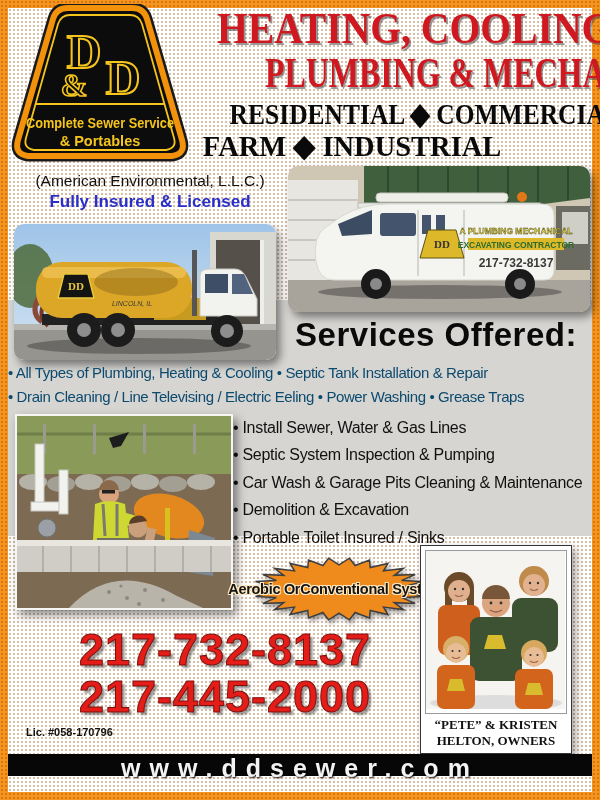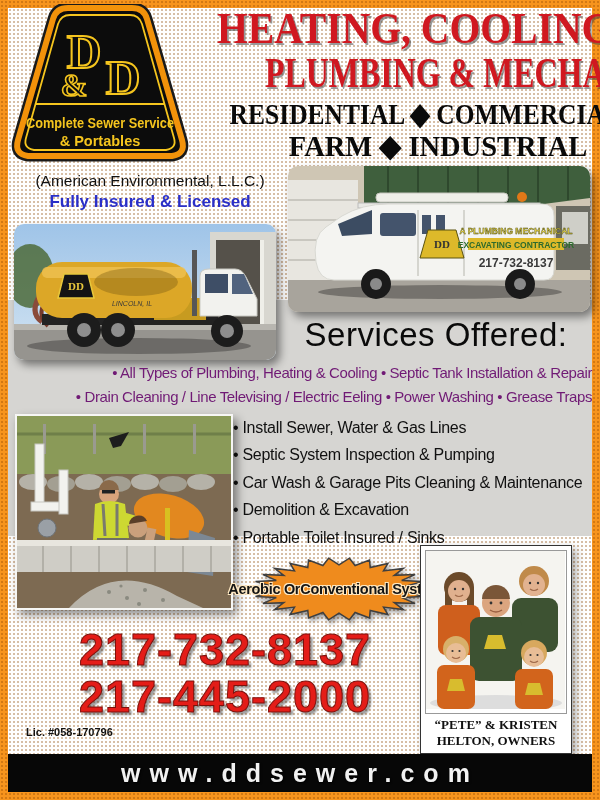--- a/index.html
+++ b/index.html
@@ -4,21 +4,21 @@
 <style>
   html,body{margin:0;padding:0;background:#888;}
   .page{position:relative;width:600px;height:800px;margin:0 auto;background:#f7941d;
         font-family:"Liberation Sans",sans-serif;overflow:hidden;}
   .page .dots{position:absolute;inset:0;background-image:radial-gradient(rgba(140,70,0,.35) 1px,transparent 1.3px);
         background-size:4px 4px;pointer-events:none;}
   .inner{position:absolute;inset:8px;background:#ffffff;border:1px solid #fdfdfd;}
   .abs{position:absolute;z-index:2;}
 
   
-  .headline{left:195px;top:6px;width:400px;text-align:right;font-family:"Liberation Serif",serif;font-weight:bold;}
+  .headline{left:195px;top:6px;width:400px;text-align:left;font-family:"Liberation Serif",serif;font-weight:bold;}
   .hl-red{color:#d01820;text-shadow:2px 2px 0 rgba(70,70,70,.55);}
   .hl-black{color:#0a0a0a;}
   .condense{display:inline-block;white-space:nowrap;transform:scaleX(var(--sx,1));transform-origin:50% 50%;}
   .hl1{font-size:44px;line-height:45px;}
   .hl2{font-size:42px;line-height:44px;}
   .hl3{font-size:30px;line-height:32px;margin-top:3px;}
   .hl4{font-size:30px;line-height:31px;}
 
   
   .company{left:20px;top:170px;width:260px;text-align:center;}
@@ -28,23 +28,23 @@
   
   .photo{box-shadow:4px 5px 9px rgba(0,0,0,.45);overflow:hidden;}
   .truck-photo{left:14px;top:224px;width:262px;height:136px;border-radius:10px;}
   .van-photo{left:288px;top:166px;width:302px;height:146px;border-radius:10px;}
   .worker-photo{left:15px;top:414px;width:214px;height:192px;border:2px solid #f6f6f4;}
   .photo svg{display:block;}
 
   
   .gray-panel{left:8px;top:300px;width:584px;height:236px;background:#d6d5d2;z-index:1;}
 
-  .services-heading{left:282px;top:316px;width:308px;text-align:center;font-size:33px;font-weight:normal;
+  .services-heading{left:282px;top:316px;width:308px;text-align:center;font-size:33px;font-weight:bold;
         letter-spacing:.5px;color:#0a0a0a;}
-  .svc-lines{left:8px;top:361px;width:584px;text-align:right;font-size:15px;line-height:24px;color:#701a75;
+  .svc-lines{left:8px;top:361px;width:584px;text-align:left;font-size:15px;line-height:24px;color:#0c4a6e;
         letter-spacing:-0.4px;white-space:nowrap;}
   .svc-list{left:233px;top:414px;width:360px;font-size:16px;line-height:27.4px;color:#111;letter-spacing:-0.3px;
         white-space:nowrap;}
 
   
   .badge{left:250px;top:556px;width:178px;height:66px;}
   .badge svg{position:absolute;inset:0;filter:drop-shadow(2px 3px 2px rgba(0,0,0,.4));}
   .badge .badge-text{position:absolute;inset:0;display:flex;flex-direction:row;justify-content:center;
         align-items:center;font-weight:bold;font-size:14.5px;line-height:16px;color:#141414;letter-spacing:-0.3px;
         text-shadow:1px 1px 0 #ffe9c2,-1px -1px 0 #ffe9c2,1px -1px 0 #ffe9c2,-1px 1px 0 #ffe9c2;white-space:nowrap;}
@@ -56,21 +56,21 @@
   .family .caption{font-family:"Liberation Serif",serif;font-weight:bold;font-size:13px;line-height:16px;
         text-align:center;color:#111;padding-top:3px;}
 
   
   .phones{left:25px;top:626px;width:400px;text-align:center;font-weight:bold;font-size:45px;line-height:47px;
         color:#e41d18;letter-spacing:1px;-webkit-text-stroke:1px #7c100c;
         text-shadow:3px 3px 2px rgba(40,40,40,.45);}
   .address-row{left:16px;top:726px;width:430px;display:flex;align-items:flex-end;}
   .address{font-size:23px;font-weight:bold;color:#2a2fc8;letter-spacing:4px;white-space:nowrap;}
   .license{font-size:11px;font-weight:bold;color:#111;margin-left:10px;margin-bottom:3px;white-space:nowrap;}
-  .website-bar{left:8px;top:754px;width:584px;height:38px;background:#070707;display:flex;align-items:center;
+  .website-bar{left:8px;top:754px;width:584px;height:22px;background:#070707;display:flex;align-items:flex-start;
         justify-content:center;}
   .website{color:#f2f2f2;font-weight:bold;font-size:25px;letter-spacing:9px;text-shadow:1px 1px 2px #000;}
 
   
   .logo{left:10px;top:4px;width:180px;height:158px;}
 </style>
 </head>
 <body>
 
 <div class="page">

